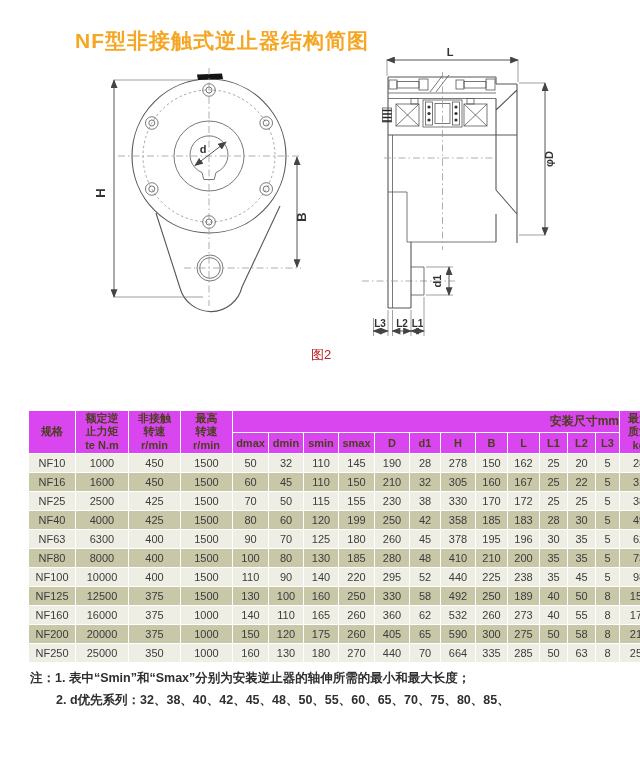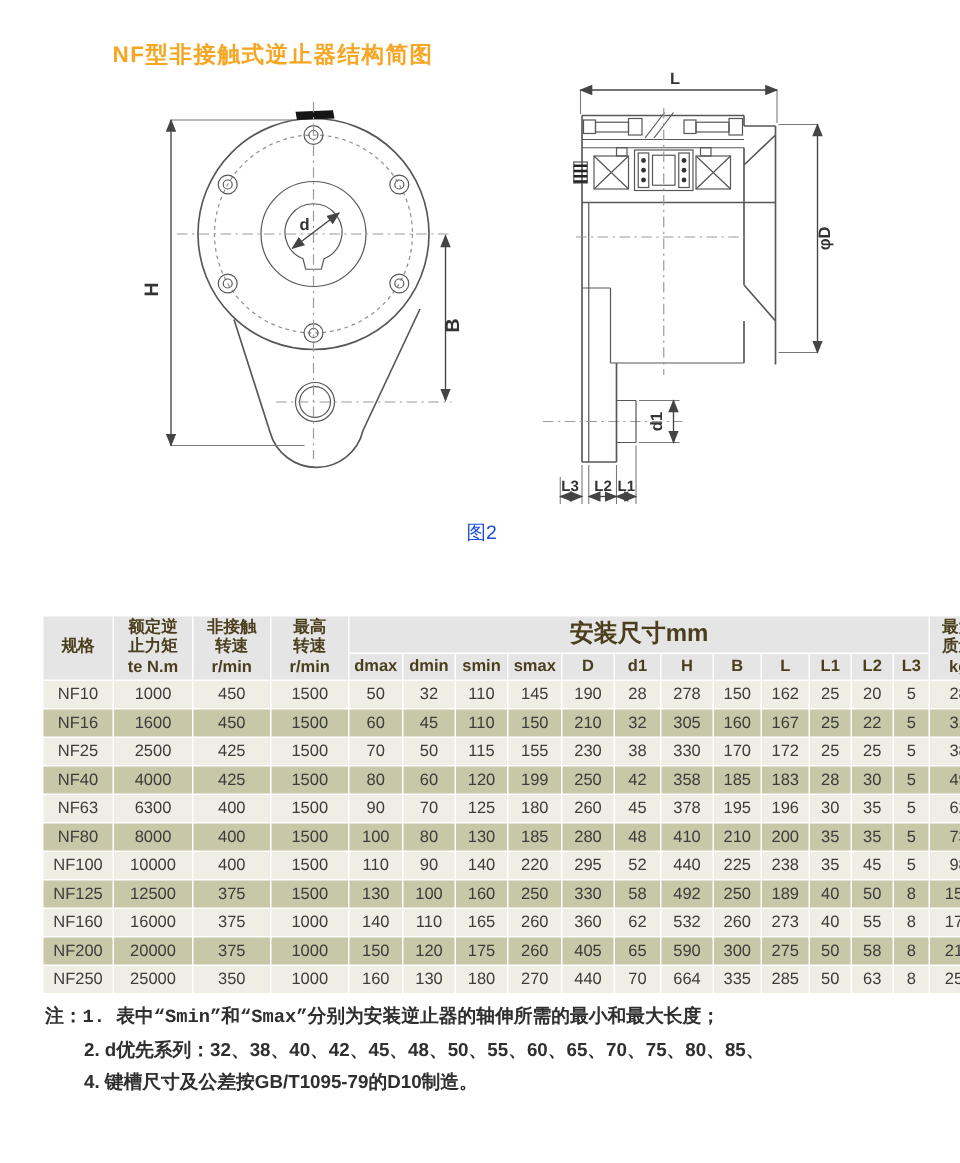--- a/index.html
+++ b/index.html
@@ -2,37 +2,37 @@
 <html><head>
 <meta charset="utf-8">
 <style>
   html,body{margin:0;padding:0;}
   body{
     width:640px;height:775px;position:relative;background:#ffffff;
     font-family:"Liberation Sans",sans-serif;overflow:hidden;
   }
   .abs{position:absolute;}
   .title{color:#F5A623;font-weight:bold;letter-spacing:1px;}
-  .title1{left:75px;top:27px;font-size:15px;}
+  .title1{left:75px;top:27px;font-size:21px;}
   .title2{left:28px;top:379px;font-size:14px;margin-top:46px;}
-  .fig-caption{left:311px;top:346px;font-size:13px;color:#1d4ed8;}
+  .fig-caption{left:311px;top:346px;font-size:13px;color:#b91c1c;}
   svg.drawing{position:absolute;left:0;top:48px;}
 
   
   table.spec{
     position:absolute;left:28px;top:410px;width:584px;
     border-collapse:separate;border-spacing:1px;table-layout:fixed;
     background:#ffffff;
   }
   table.spec th{
-    background:#e5e5e5;color:#4a3e1c;font-weight:bold;
+    background:#d946ef;color:#4a3e1c;font-weight:bold;
     font-size:11px;line-height:1.22;padding:1px 0;text-align:center;
     white-space:pre-line;vertical-align:middle;
   }
-  table.spec th.span-head{font-size:16px;}
+  table.spec th.span-head{font-size:12px;text-align:right;}
   table.spec td{
     font-size:11px;color:#3c3c3c;text-align:center;vertical-align:middle;
     height:18px;padding:0;
   }
   table.spec tbody tr:nth-child(odd) td{background:#EFEEE4;}
   table.spec tbody tr:nth-child(even) td{background:#C8C7A8;}
 
   
   .notes{left:30px;top:668px;width:590px;font-size:12.5px;line-height:21.5px;
     color:#2f2f2f;font-weight:600;}
@@ -444,16 +444,15 @@
         <td>285</td>
         <td>50</td>
         <td>63</td>
         <td>8</td>
         <td>256</td>
       </tr>
     </tbody>
 </table>
 
 <div class="abs notes" id="notes">
-    <div class="note-line" style="padding-left: 0px; font-family: Liberation Mono, monospace;">注：1. 表中“Smin”和“Smax”分别为安装逆止器的轴伸所需的最小和最大长度；</div>
+    <div class="note-line" style="padding-left: 0px;">注：1. 表中“Smin”和“Smax”分别为安装逆止器的轴伸所需的最小和最大长度；</div>
     <div class="note-line" style="padding-left: 26px;">2. d优先系列：32、38、40、42、45、48、50、55、60、65、70、75、80、85、</div>
-    <div class="note-line" style="padding-left: 26px;">4. 键槽尺寸及公差按GB/T1095-79的D10制造。</div>
   </div>
 
 </body></html>

